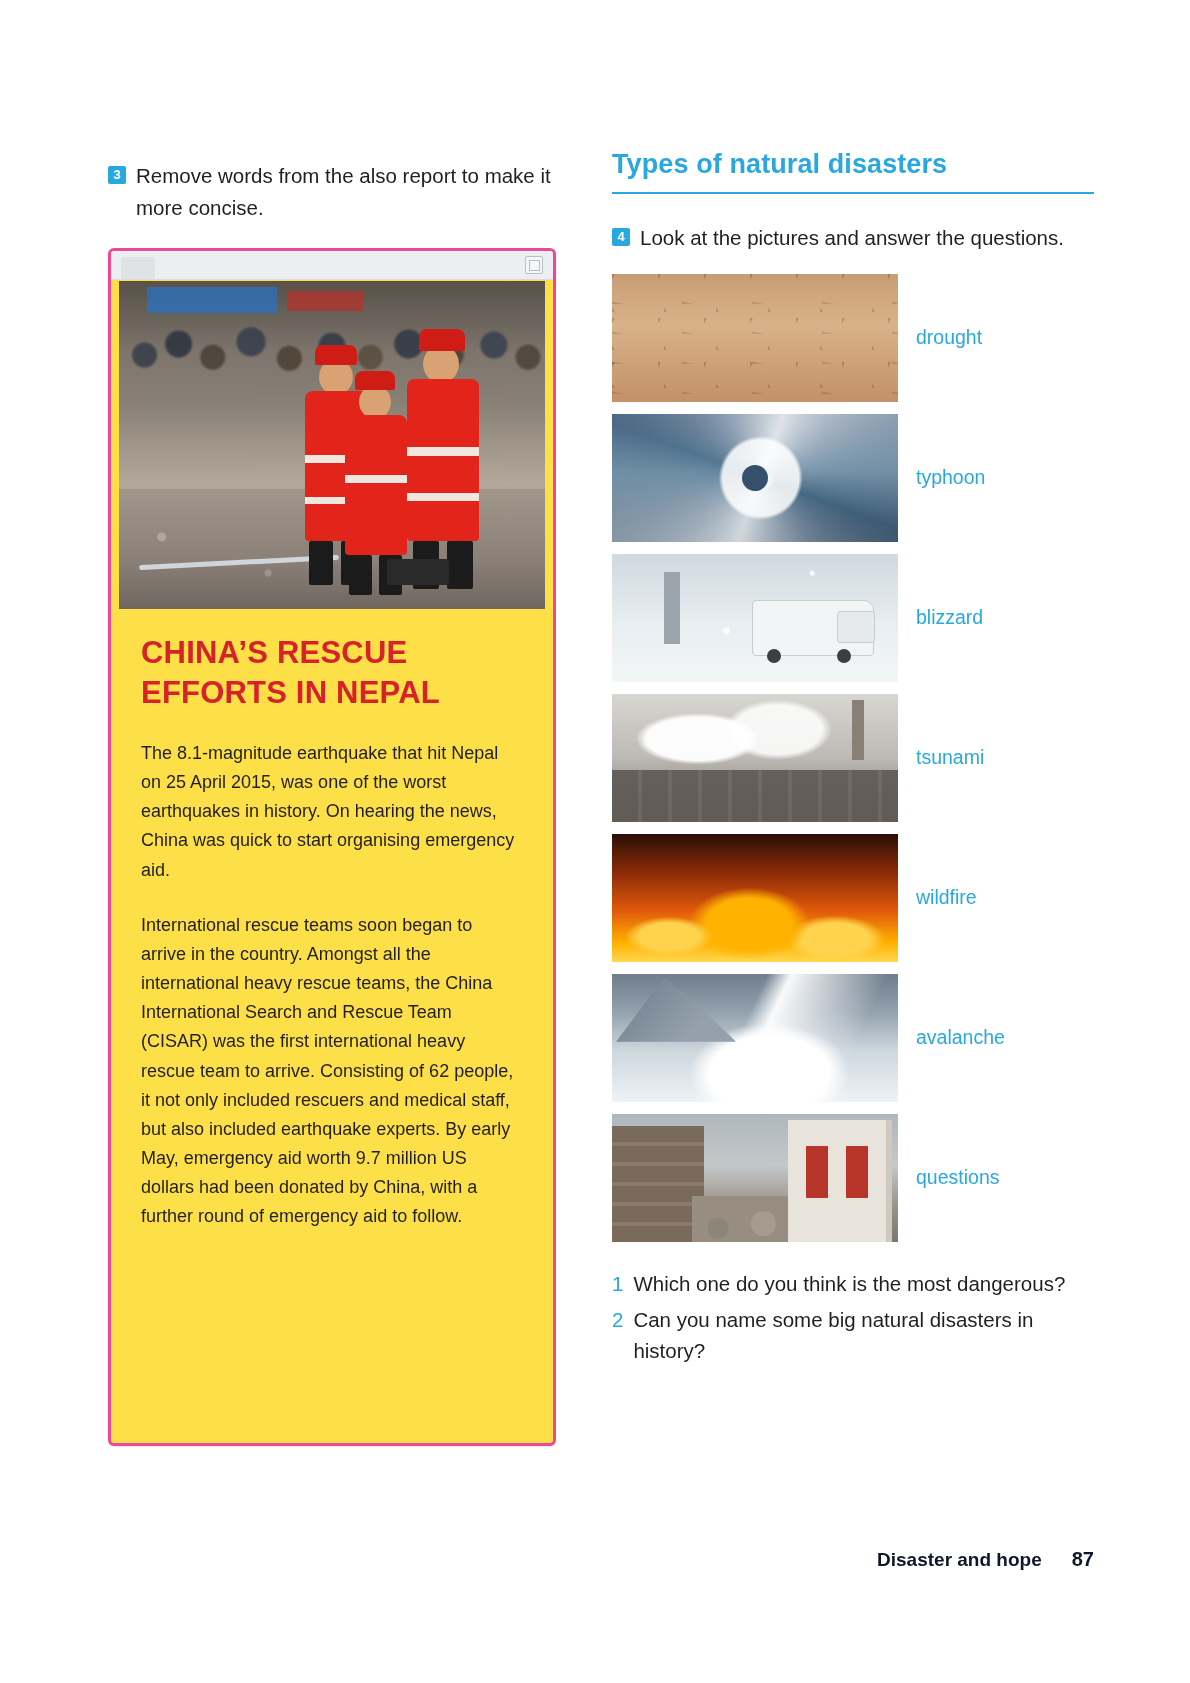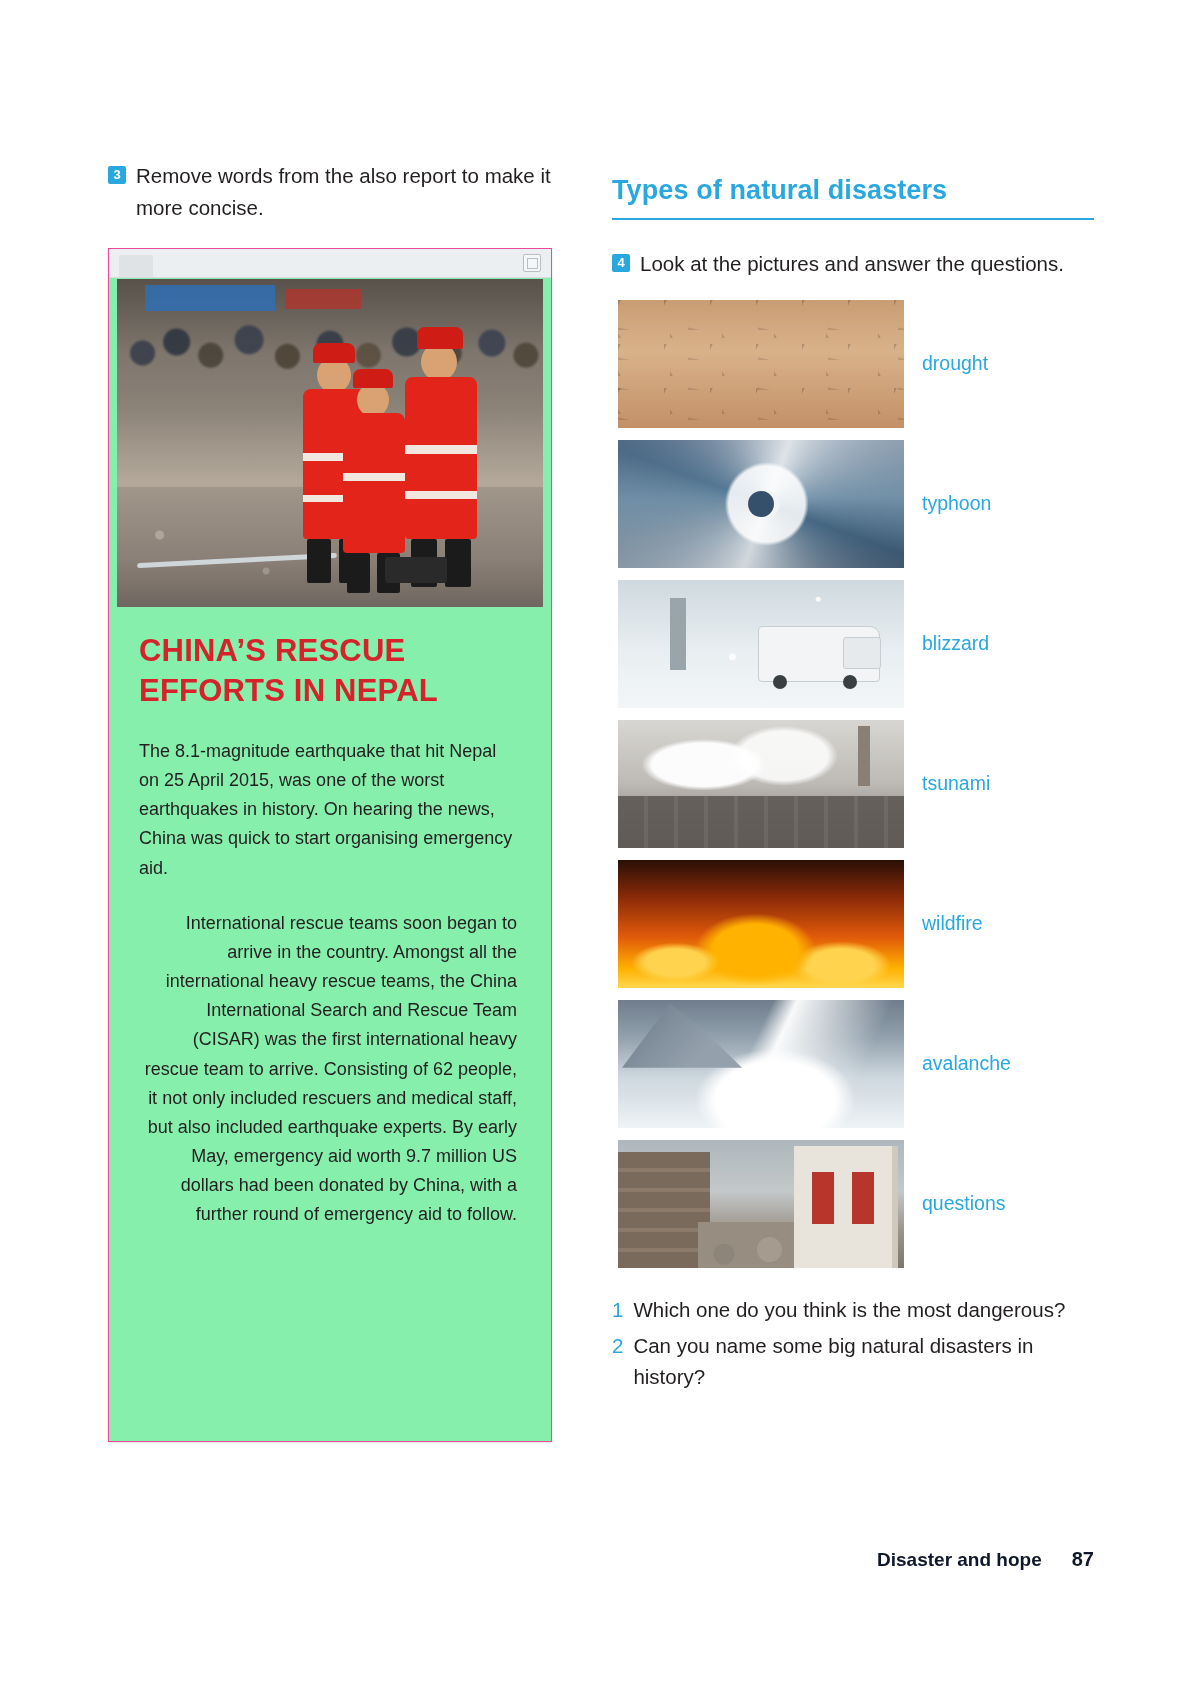--- a/index.html
+++ b/index.html
@@ -53,23 +53,23 @@
   }
   .ex-text { flex: 1 1 auto; }
 
   
   .card {
     position: absolute;
     left: 108px;
     top: 248px;
     width: 442px;
     height: 1192px;
-    background: #86efac;
-    border: 1px solid #ec4899;
-    border-radius: 0;
+    background: #fde047;
+    border: 3px solid #ec4899;
+    border-radius: 6px;
     box-shadow: 0 1px 2px rgba(0,0,0,0.12);
     overflow: hidden;
   }
   .card-bar {
     position: absolute;
     left: 0; top: 0;
     width: 442px;
     height: 28px;
     background: #eceff1;
     border-bottom: 1px solid #d8dcdf;
@@ -172,27 +172,27 @@
   }
   .card-body {
     position: absolute;
     left: 30px; top: 488px;
     width: 378px;
     font-size: 18px;
     line-height: 1.62;
     color: #231f20;
   }
   .card-body p { margin: 0 0 26px 0; }
-  .card-body p:last-child { margin-bottom: 12px; text-align: right; }
+  .card-body p:last-child { margin-bottom: 12px; }
 
   
   .right-col {
     position: absolute;
     left: 612px;
-    top: 175px;
+    top: 149px;
     width: 482px;
   }
   .section-title {
     font-size: 27px;
     font-weight: bold;
     color: #29a8df;
     letter-spacing: .1px;
     padding-bottom: 12px;
     border-bottom: 2px solid #29a8df;
     margin: 0 0 28px 0;
@@ -200,21 +200,21 @@
   .ex4-head {
     display: flex;
     gap: 10px;
     align-items: flex-start;
     font-size: 20.5px;
     line-height: 1.55;
     margin-bottom: 20px;
   }
 
   .pics {
-    margin: 6px;
+    margin: 0;
     padding: 0;
     list-style: none;
   }
   .pic-row {
     display: flex;
     align-items: center;
     gap: 18px;
     margin-bottom: 12px;
   }
   .pic {

